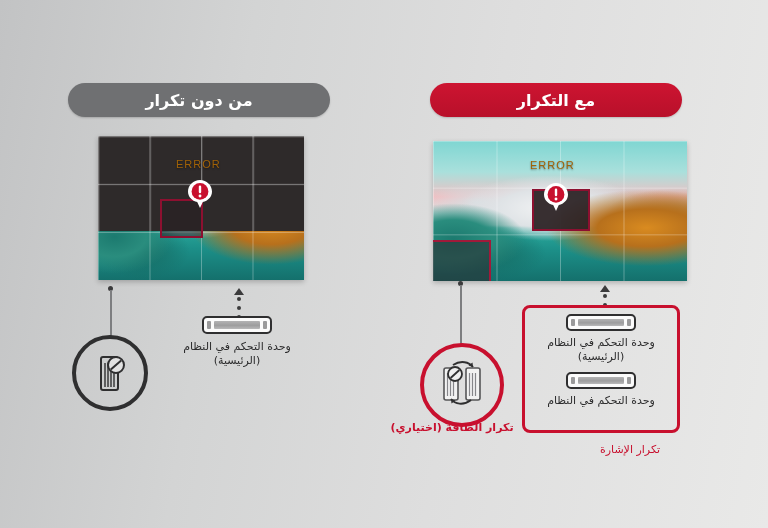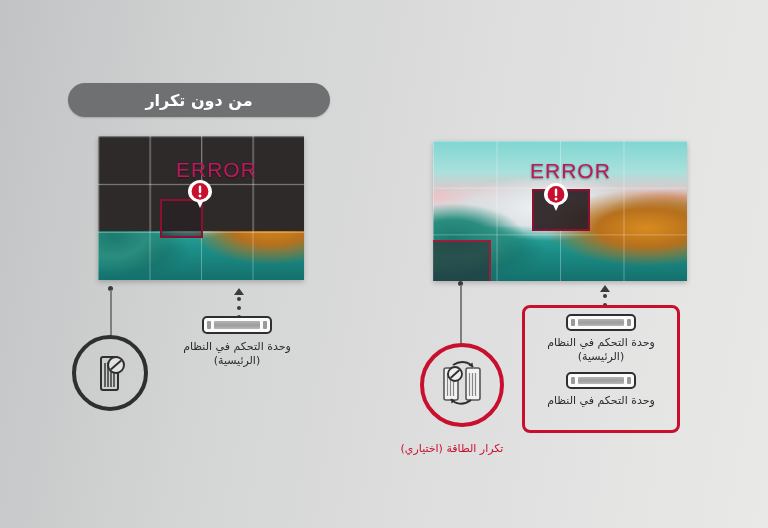--- a/index.html
+++ b/index.html
@@ -136,22 +136,22 @@
     left: 30%;
     top: 44%;
     width: 21%;
     height: 27%;
     background: rgba(40,30,32,0.55);
     border: 2px solid #8d1030;
   }
 
   .error-text {
     position: absolute;
-    color: #be185d;
-    font-size: 21px;
+    color: #a16207;
+    font-size: 11px;
     font-weight: 500;
     letter-spacing: 1px;
     text-shadow: 0 1px 2px rgba(0,0,0,0.45);
     font-family: "Liberation Sans", sans-serif;
   }
   .error-left { left: 78px; top: 22px; }
   .error-right { left: 97px; top: 18px; }
 
   .pin {
     position: absolute;
@@ -323,20 +323,23 @@
   <div class="ctrl" style="left:202px; top:316px; width:70px; height:18px;">
     <span class="cap"></span>
     <span class="bar"></span>
     <span class="cap"></span>
   </div>
   <div class="caption" style="left:172px; top:340px; width:130px;">
     <div>وحدة التحكم في النظام</div>
     <div>(الرئيسية)</div>
   </div>
 
+  <div class="pill pill-right">
+    <span>مع التكرار</span>
+  </div>
 
   <div class="wall wall-right">
     <div class="scene"></div>
     <div class="scene-grid"></div>
     <div class="panel-fail r1"></div>
     <div class="panel-fail r2"></div>
     <div class="error-text error-right">ERROR</div>
     <div class="pin pin-right">
       <svg width="32" height="32" viewBox="0 0 32 32">
         <path d="M16 2 C9.4 2 4 7.2 4 13.6 C4 19 8 23 13.2 24.1 L16 30 L18.8 24.1 C24 23 28 19 28 13.6 C28 7.2 22.6 2 16 2 Z" fill="#ffffff"></path>
@@ -367,21 +370,21 @@
       <line x1="39.5" y1="17" x2="39.5" y2="40" stroke="#86868a" stroke-width="1.2"></line>
       <line x1="42.5" y1="17" x2="42.5" y2="40" stroke="#86868a" stroke-width="1.2"></line>
       <circle cx="22" cy="18" r="7" fill="#efefef" stroke="#2f2f30" stroke-width="1.8"></circle>
       <line x1="17.6" y1="22" x2="26.4" y2="14" stroke="#2f2f30" stroke-width="1.8"></line>
       <path d="M20 9 C28 4 36 6 40 11" fill="none" stroke="#2f2f30" stroke-width="2"></path>
       <path d="M38 44 C30 50 22 48 18 43" fill="none" stroke="#2f2f30" stroke-width="2"></path>
       <path d="M40 11 L35.5 9.5 L39.5 6.5 Z" fill="#2f2f30"></path>
       <path d="M18 43 L22.5 44.5 L18.5 47.5 Z" fill="#2f2f30"></path>
     </svg>
   </div>
-  <div class="caption caption-red" style="left:372px; top:442px; width:160px;">
+  <div class="caption caption-red" style="left:372px; top:421px; width:160px;font-weight:bold;">
     <span>تكرار الطاقة (اختياري)</span>
   </div>
 
   <div class="red-box"></div>
 
   <div class="ctrl" style="left:566px; top:314px; width:70px; height:17px;">
     <span class="cap"></span>
     <span class="bar"></span>
     <span class="cap"></span>
   </div>
@@ -392,14 +395,17 @@
 
   <div class="ctrl" style="left:566px; top:372px; width:70px; height:17px;">
     <span class="cap"></span>
     <span class="bar"></span>
     <span class="cap"></span>
   </div>
   <div class="caption" style="left:536px; top:394px; width:130px;">
     <div>وحدة التحكم في النظام</div>
   </div>
 
+  <div class="caption caption-red" style="left:570px; top:443px; width:120px;">
+    <span>تكرار الإشارة</span>
+  </div>
 
 </div>
 
 </body></html>

